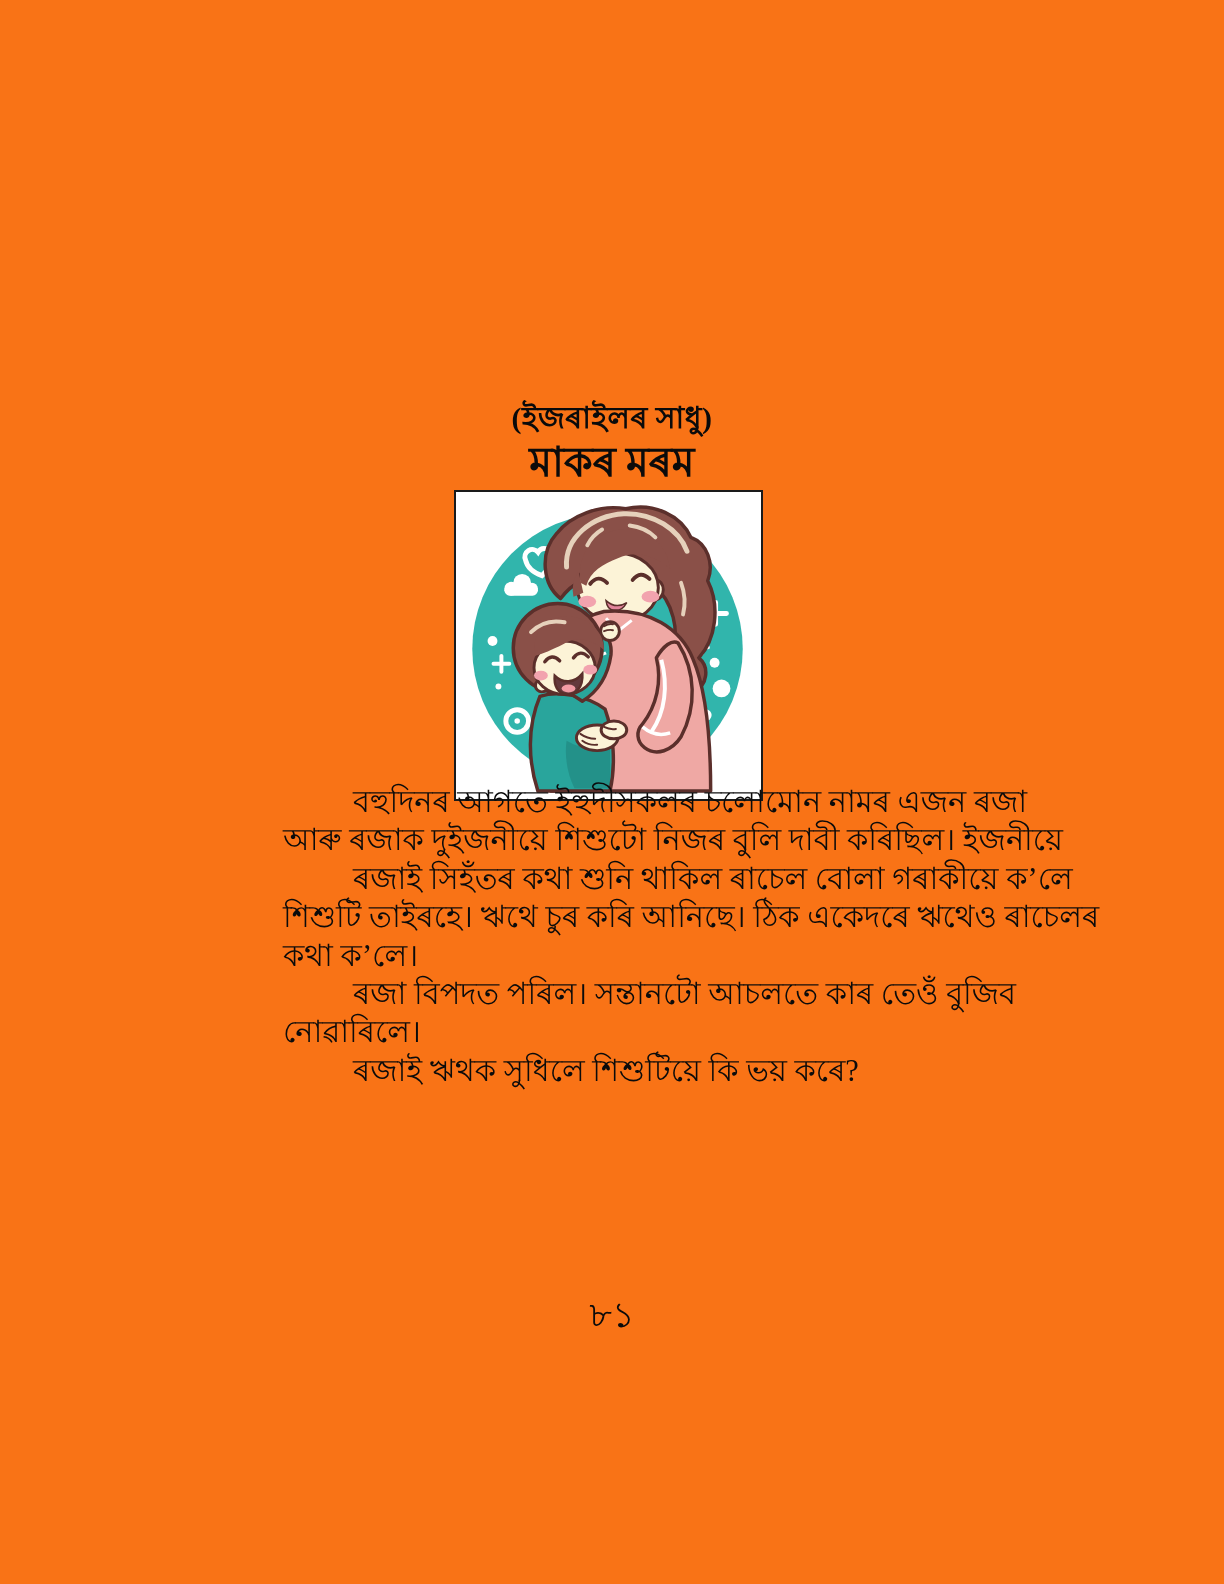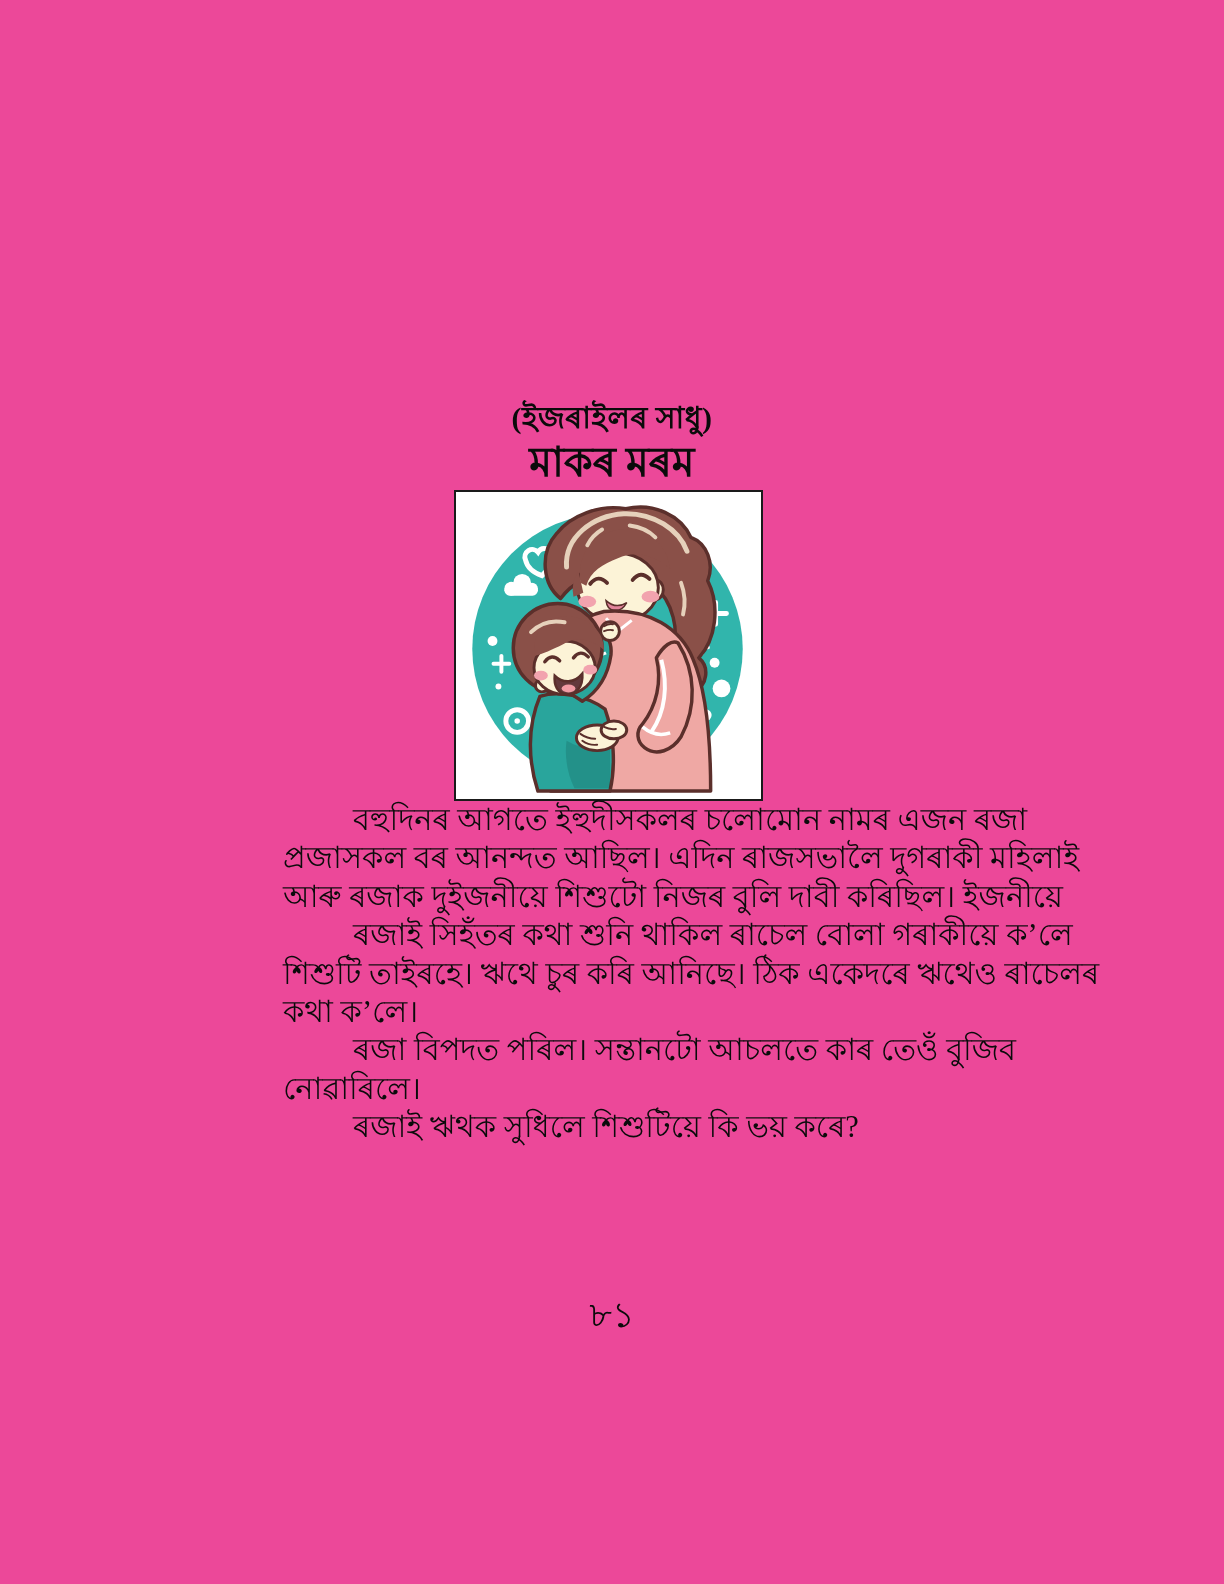--- a/index.html
+++ b/index.html
@@ -1,25 +1,25 @@
 <!DOCTYPE html>
 <html lang="as" style="--circle: #31B5AC; --decor: #FFFFFF; --hair: #8A5048; --hairhl: #EFDFC8; --skin: #FCF3D7; --dress: #EFA8A4; --shirt: #29A59C; --blush: #F2A3AE; --lips: #E2849B; --mouth: #63393C; --tongue: #F29BA4; --outline: #5B2F2B;"><head>
 <meta charset="utf-8">
 <style>
   html,body{margin:0;padding:0;background:#ffffff;}
-  .page{position:relative;width:1224px;height:1584px;background:#ec4899;
+  .page{position:relative;width:1224px;height:1584px;background:#f97316;
         font-family:"Liberation Serif","DejaVu Serif",serif;color:#0b0b0b;overflow:hidden;}
   .subtitle{position:absolute;top:394px;left:0;width:100%;text-align:center;
             font-size:30px;font-weight:600;letter-spacing:.5px;}
   .title{position:absolute;top:430px;left:0;width:100%;text-align:center;
          font-size:41px;font-weight:700;margin:0;}
   .imgbox{position:absolute;left:454px;top:490px;width:309px;height:311px;margin:0;
           border:2px solid #1a1a1a;box-sizing:border-box;background:#fff;}
   .imgbox svg{display:block;width:100%;height:100%;}
-  .bodytext{position:absolute;left:283px;top:801px;width:627px;}
+  .bodytext{position:absolute;left:283px;top:783px;width:627px;}
   .line{font-size:30.5px;line-height:38.4px;height:38.4px;text-align:justify;
         text-justify:inter-word;white-space:nowrap;}
   .line.fill{text-align-last:justify;}
   .line.ind{text-indent:70px;}
   .pagenum{position:absolute;top:1288px;left:0;width:100%;text-align:center;font-size:35px;}
 
   
   .f-circle{fill:var(--circle);}
   .wfill{fill:var(--decor);}
   .wline{fill:none;stroke:var(--decor);}
@@ -136,21 +136,20 @@
         <path class="wline w35" d="M189,238 q13,11 28,6"></path>
         <ellipse class="f-skin o3" cx="143" cy="249" rx="21" ry="13"></ellipse>
         <ellipse class="f-skin o3" cx="160" cy="241" rx="13" ry="9"></ellipse>
         <path class="oline ow2" d="M126,245 q7,5 15,5 M128,252 q7,5 15,4 M150,238 q6,3 12,2"></path>
       </g>
     </svg>
   </figure>
 
   <div class="bodytext">
     <div class="line ind fill">বহুদিনৰ আগতে ইহুদীসকলৰ চলোমোন নামৰ এজন ৰজা</div>
-    <div class="line fill">প্ৰজাসকল বৰ আনন্দত আছিল। এদিন ৰাজসভালৈ দুগৰাকী মহিলাই</div>
     <div class="line fill">আৰু ৰজাক দুইজনীয়ে শিশুটো নিজৰ বুলি দাবী কৰিছিল। ইজনীয়ে</div>
 
     <div class="line ind fill">ৰজাই সিহঁতৰ কথা শুনি থাকিল ৰাচেল বোলা গৰাকীয়ে ক’লে</div>
     <div class="line fill">শিশুটি তাইৰহে। ঋথে চুৰ কৰি আনিছে। ঠিক একেদৰে ঋথেও ৰাচেলৰ</div>
     <div class="line">কথা ক’লে।</div>
 
     <div class="line ind fill">ৰজা বিপদত পৰিল। সন্তানটো আচলতে কাৰ তেওঁ বুজিব</div>
     <div class="line">নোৱাৰিলে।</div>
 
     <div class="line ind">ৰজাই ঋথক সুধিলে শিশুটিয়ে কি ভয় কৰে?</div>

